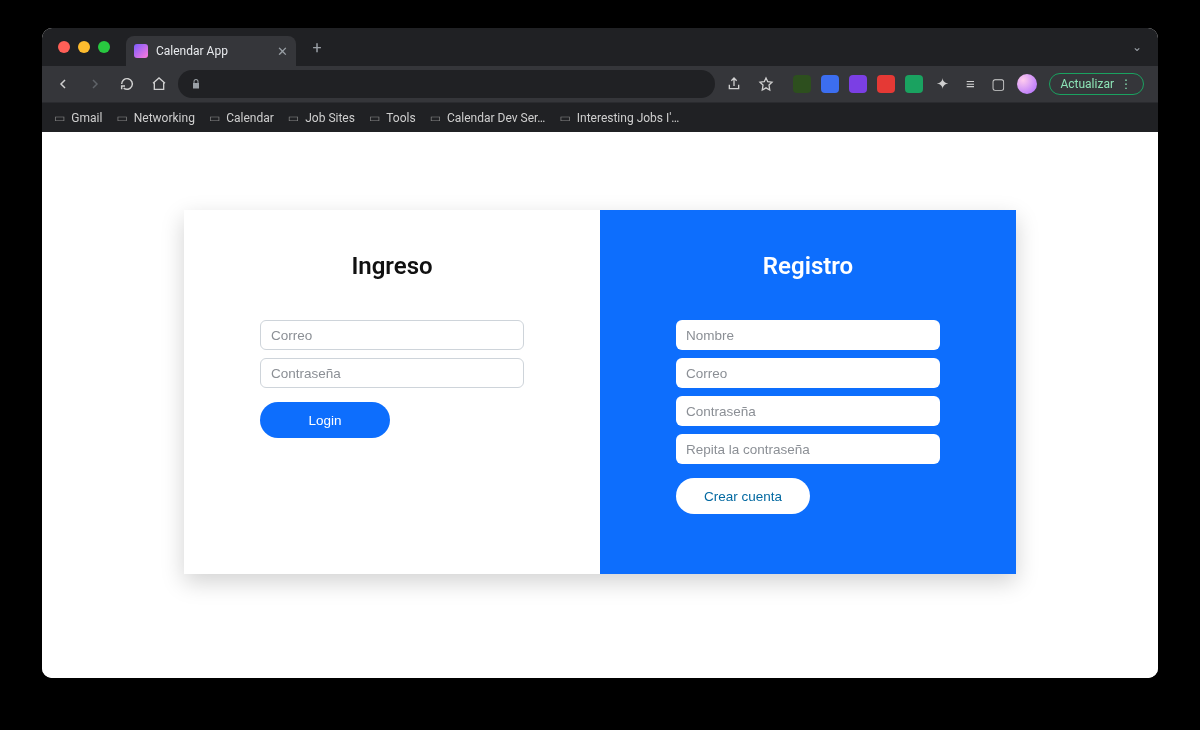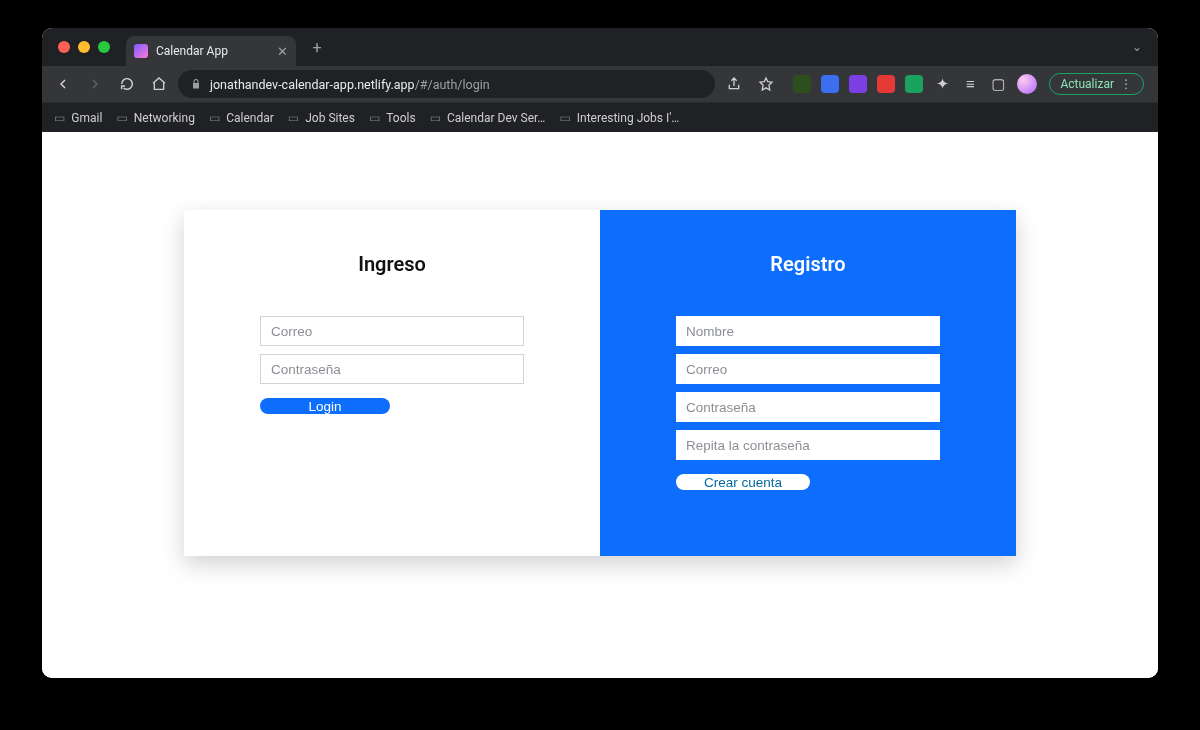--- a/index.html
+++ b/index.html
@@ -115,36 +115,36 @@
     display:flex;
     box-shadow: 0 8px 22px rgba(0,0,0,0.18);
   }
   .panel {
     flex:1;
     padding: 42px 76px 60px 76px;
     min-height: 346px;
   }
   .panel.login { background:#fff; color:#111; }
   .panel.register { background:#0d6efd; color:#fff; }
-  .panel h2 { text-align:center; font-size:20px; font-weight:600; margin-bottom:40px; }
+  .panel h2 { text-align:center; font-size:24px; font-weight:600; margin-bottom:40px; }
   .form-input {
     width:100%;
     height:30px;
     border:1px solid #ced4da;
-    border-radius:0;
+    border-radius:6px;
     padding:0 10px;
     font-size:13.5px;
     margin-bottom:8px;
     color:#495057;
     background:#fff;
   }
   .form-input::placeholder { color:#8b8f95; }
   .panel.register .form-input { border:none; }
   .btn {
-    height:16px;
+    height:36px;
     border:none;
     border-radius:18px;
     padding:0 28px;
     font-size:13.5px;
     cursor:pointer;
     margin-top:6px;
     min-width:130px;
   }
   .btn.primary { background:#0d6efd; color:#fff; }
   .btn.inverse { background:#fff; color:#0369a1; }
@@ -191,23 +191,20 @@
     <div class="nav-btn">
       <svg class="icon" viewBox="0 0 24 24" fill="none" stroke="currentColor" stroke-width="2">
           <path d="M3 11l9-8 9 8M5 10v10h14V10"></path>
         </svg>
     </div>
     <div class="addr-bar">
       <span class="lock">
         <svg class="icon" style="width:12px;height:12px" viewBox="0 0 24 24" fill="currentColor">
             <path d="M7 10V7a5 5 0 0 1 10 0v3h1v11H6V10h1zm2 0h6V7a3 3 0 1 0-6 0v3z"></path>
           </svg>
-      </span>
-      <span class="url">
-        <span class="host">jonathandev-calendar-app.netlify.app</span><span class="path">/#/auth/login</span>
       </span>
     </div>
     <div class="nav-btn">
       <svg class="icon" viewBox="0 0 24 24" fill="none" stroke="currentColor" stroke-width="2">
           <path d="M12 3v12M8 7l4-4 4 4M5 13v6h14v-6"></path>
         </svg>
     </div>
     <div class="nav-btn">
       <svg class="icon" viewBox="0 0 24 24" fill="none" stroke="currentColor" stroke-width="2">
           <path d="M12 3l2.6 5.5L21 9.3l-4.5 4.3L17.6 21 12 17.8 6.4 21l1.1-7.4L3 9.3l6.4-.8z"></path>

